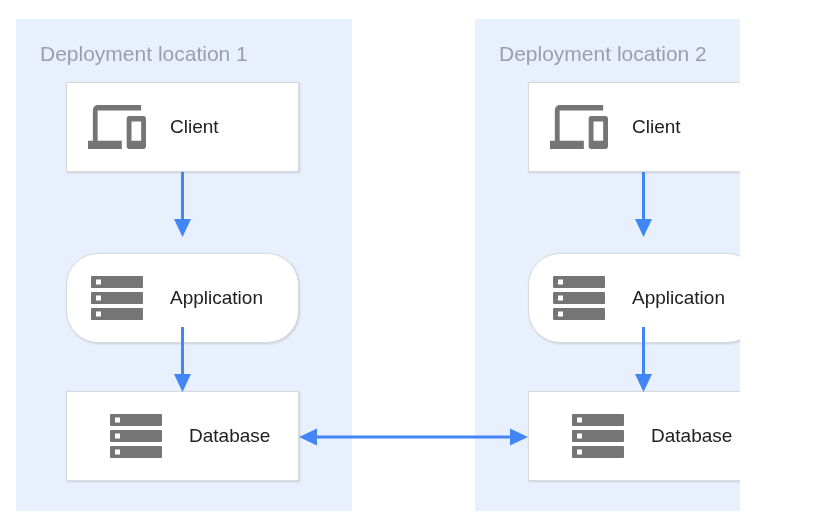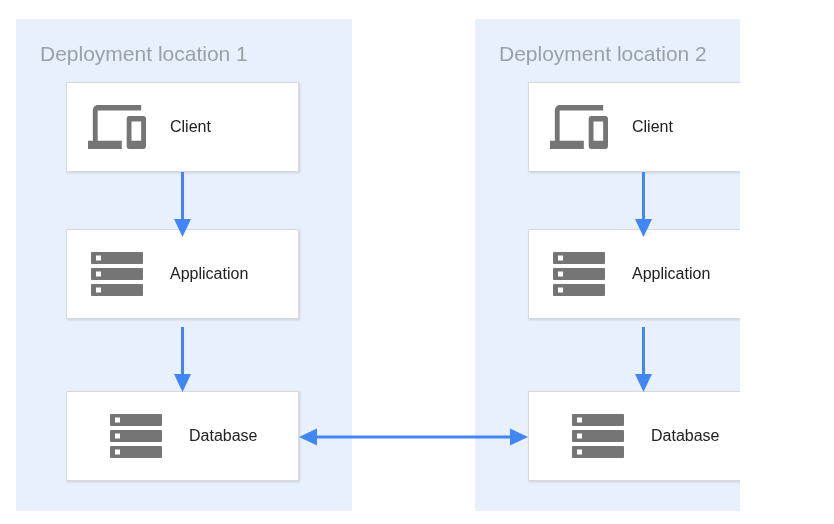--- a/index.html
+++ b/index.html
@@ -36,32 +36,32 @@
     border: 1px solid var(--node-border, #D9D9D9);
     box-shadow: 1px 1px 2px rgba(60,64,67,0.18);
     box-sizing: border-box;
     display: flex;
     align-items: center;
     padding-left: 21px;
   }
   .loc1 .node { left: 50px; width: 233px; }
   .loc2 .node { left: 53px; width: 231px; }
   .node.row-client      { top: 63px; }
-  .node.row-application { top: 210px; }
+  .node.row-application { top: 234px; border-radius: 32px; }
   .node.row-database    { top: 372px; padding-left: 40px; }
   .icon {
     width: 58px;
     display: flex;
     align-items: center;
     justify-content: center;
     flex: 0 0 auto;
   }
   .node-label {
     margin-left: 24px;
-    font-size: 16px;
+    font-size: 19px;
     color: var(--label-text, #212121);
     white-space: nowrap;
   }
   .icon-fill  { fill: var(--icon-gray, #757575); }
   .icon-hole  { fill: var(--node-background, #ffffff); }
   .arrows {
     position: absolute;
     left: 0; top: 0;
     z-index: 2;
     pointer-events: none;

